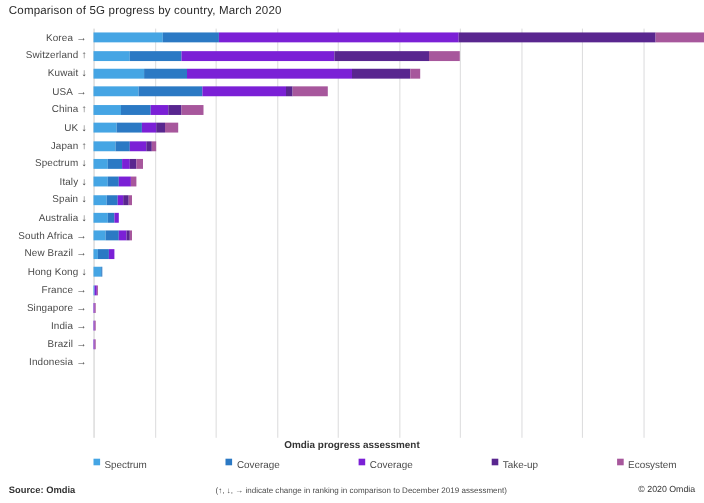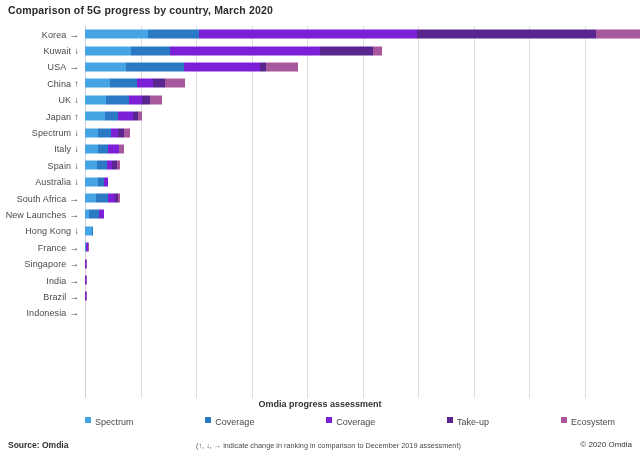--- a/index.html
+++ b/index.html
@@ -3,21 +3,21 @@
 <meta charset="utf-8">
 <style>
   html,body{margin:0;padding:0;background:#ffffff;}
   body{
     width:640px;height:457px;position:relative;overflow:hidden;
     font-family:"Liberation Sans","DejaVu Sans",sans-serif;
     color:#3a3a3a;
   }
   #chart-title{
     position:absolute;left:8px;top:4px;
-    font-size:10.5px;font-weight:bold;color:#2b2b2b;letter-spacing:.15px;
+    font-size:10.5px;font-weight:normal;color:#2b2b2b;letter-spacing:.15px;
   }
   #plot-wrap{
     position:absolute;left:0;top:26px;width:640px;height:372px;
   }
   
   .row{
     position:relative;height:16.4px;display:flex;align-items:center;
   }
   .row-label{
     width:85px;flex:0 0 85px;text-align:right;padding-right:6px;
@@ -86,20 +86,32 @@
             <div class="bar" style="width: 101.8%;">
               <div class="seg" style="width: 11.3%; background: rgb(69, 165, 228);"></div>
               <div class="seg" style="width: 9.3%; background: rgb(43, 121, 196);"></div>
               <div class="seg" style="width: 39.2%; background: rgb(123, 32, 214);"></div>
               <div class="seg" style="width: 32.2%; background: rgb(89, 38, 143);"></div>
               <div class="seg" style="width: 9.8%; background: rgb(167, 87, 156);"></div>
             </div>
           </div>
         </div>
         <div class="row">
+          <div class="row-label"><span>Switzerland</span><span class="arrow">↑</span></div>
+          <div class="bar-area">
+            <div class="bar" style="width: 77.5%;">
+              <div class="seg" style="width: 7.6%; background: rgb(69, 165, 228);"></div>
+              <div class="seg" style="width: 11%; background: rgb(43, 121, 196);"></div>
+              <div class="seg" style="width: 32.2%; background: rgb(123, 32, 214);"></div>
+              <div class="seg" style="width: 20.2%; background: rgb(89, 38, 143);"></div>
+              <div class="seg" style="width: 6.5%; background: rgb(167, 87, 156);"></div>
+            </div>
+          </div>
+        </div>
+        <div class="row">
           <div class="row-label"><span>Kuwait</span><span class="arrow">↓</span></div>
           <div class="bar-area">
             <div class="bar" style="width: 73.1%;">
               <div class="seg" style="width: 11.4%; background: rgb(69, 165, 228);"></div>
               <div class="seg" style="width: 9.5%; background: rgb(43, 121, 196);"></div>
               <div class="seg" style="width: 37%; background: rgb(123, 32, 214);"></div>
               <div class="seg" style="width: 13%; background: rgb(89, 38, 143);"></div>
               <div class="seg" style="width: 2.2%; background: rgb(167, 87, 156);"></div>
             </div>
           </div>
@@ -203,21 +215,21 @@
             <div class="bar" style="width: 25.2%;">
               <div class="seg" style="width: 8%; background: rgb(69, 165, 228);"></div>
               <div class="seg" style="width: 8.1%; background: rgb(43, 121, 196);"></div>
               <div class="seg" style="width: 5.4%; background: rgb(123, 32, 214);"></div>
               <div class="seg" style="width: 2.3%; background: rgb(89, 38, 143);"></div>
               <div class="seg" style="width: 1.4%; background: rgb(167, 87, 156);"></div>
             </div>
           </div>
         </div>
         <div class="row">
-          <div class="row-label"><span>New Launches</span><span class="arrow">→</span></div>
+          <div class="row-label"><span>New Brazil</span><span class="arrow">→</span></div>
           <div class="bar-area">
             <div class="bar" style="width: 18.6%;">
               <div class="seg" style="width: 4.3%; background: rgb(69, 165, 228);"></div>
               <div class="seg" style="width: 9.3%; background: rgb(43, 121, 196);"></div>
               <div class="seg" style="width: 5%; background: rgb(123, 32, 214);"></div>
             </div>
           </div>
         </div>
         <div class="row">
           <div class="row-label"><span>Hong Kong</span><span class="arrow">↓</span></div>

